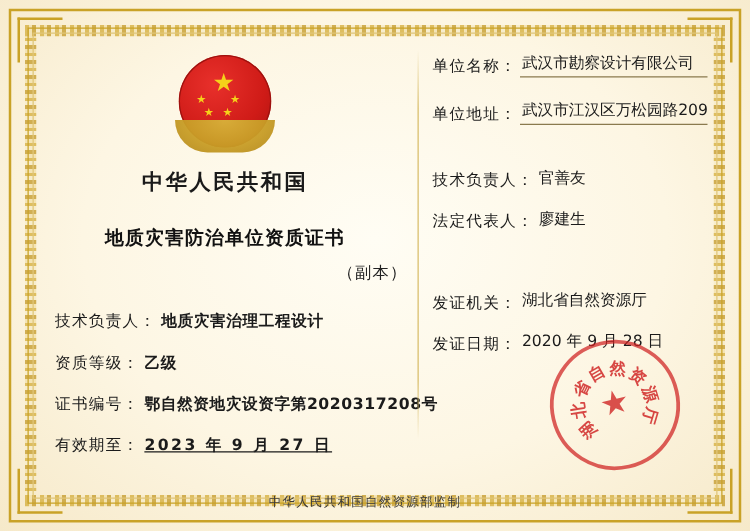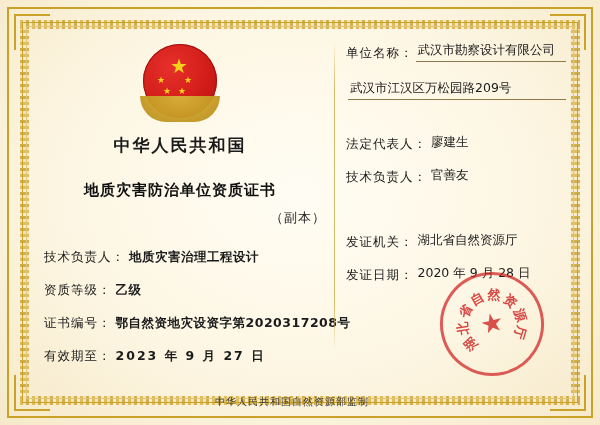--- a/index.html
+++ b/index.html
@@ -99,21 +99,21 @@
   .left-fields{
     margin-top:22px;text-align:left;padding-left:10px;
   }
   .frow{
     display:flex;align-items:flex-end;margin-bottom:16px;font-size:12.5px;color:#1b1b1b;
   }
   .flabel{white-space:nowrap;letter-spacing:1px;}
   .fvalue{
     margin-left:4px;font-weight:bold;letter-spacing:.5px;white-space:nowrap;
   }
-  .frow.valid .fvalue{letter-spacing:2px;}
+  .frow.valid .fvalue{letter-spacing:2px;text-decoration:underline;}
 
   
   .divider{
     position:absolute;left:300px;top:6px;bottom:40px;width:1px;
     background:linear-gradient(180deg,rgba(201,162,39,0) 0%,#d8bd6a 15%,#d8bd6a 85%,rgba(201,162,39,0) 100%);
   }
 
   
   .right{
     position:absolute;left:312px;top:8px;right:0;
@@ -209,31 +209,32 @@
     </div>
 
     <div class="divider"></div>
 
     <div class="right">
       <div class="rrow tall">
         <span class="rlabel">单位名称：</span>
         <span class="rline">武汉市勘察设计有限公司</span>
       </div>
       <div class="rrow tall">
+        <span class="rlabel">单位地址：</span>
         <span class="rline">武汉市江汉区万松园路209号</span>
       </div>
 
       <div class="right-lower">
+        <div class="rrow plain">
+          <span class="rlabel">技术负责人：</span>
+          <span class="rline">官善友</span>
+        </div>
         <div class="rrow plain">
           <span class="rlabel">法定代表人：</span>
           <span class="rline">廖建生</span>
-        </div>
-        <div class="rrow plain">
-          <span class="rlabel">技术负责人：</span>
-          <span class="rline">官善友</span>
         </div>
         <div class="rrow plain" style="margin-top:46px">
           <span class="rlabel">发证机关：</span>
           <span class="rline">湖北省自然资源厅</span>
         </div>
         <div class="rrow plain">
           <span class="rlabel">发证日期：</span>
           <span class="rline">2020 年 9 月 28 日</span>
         </div>
       </div>

